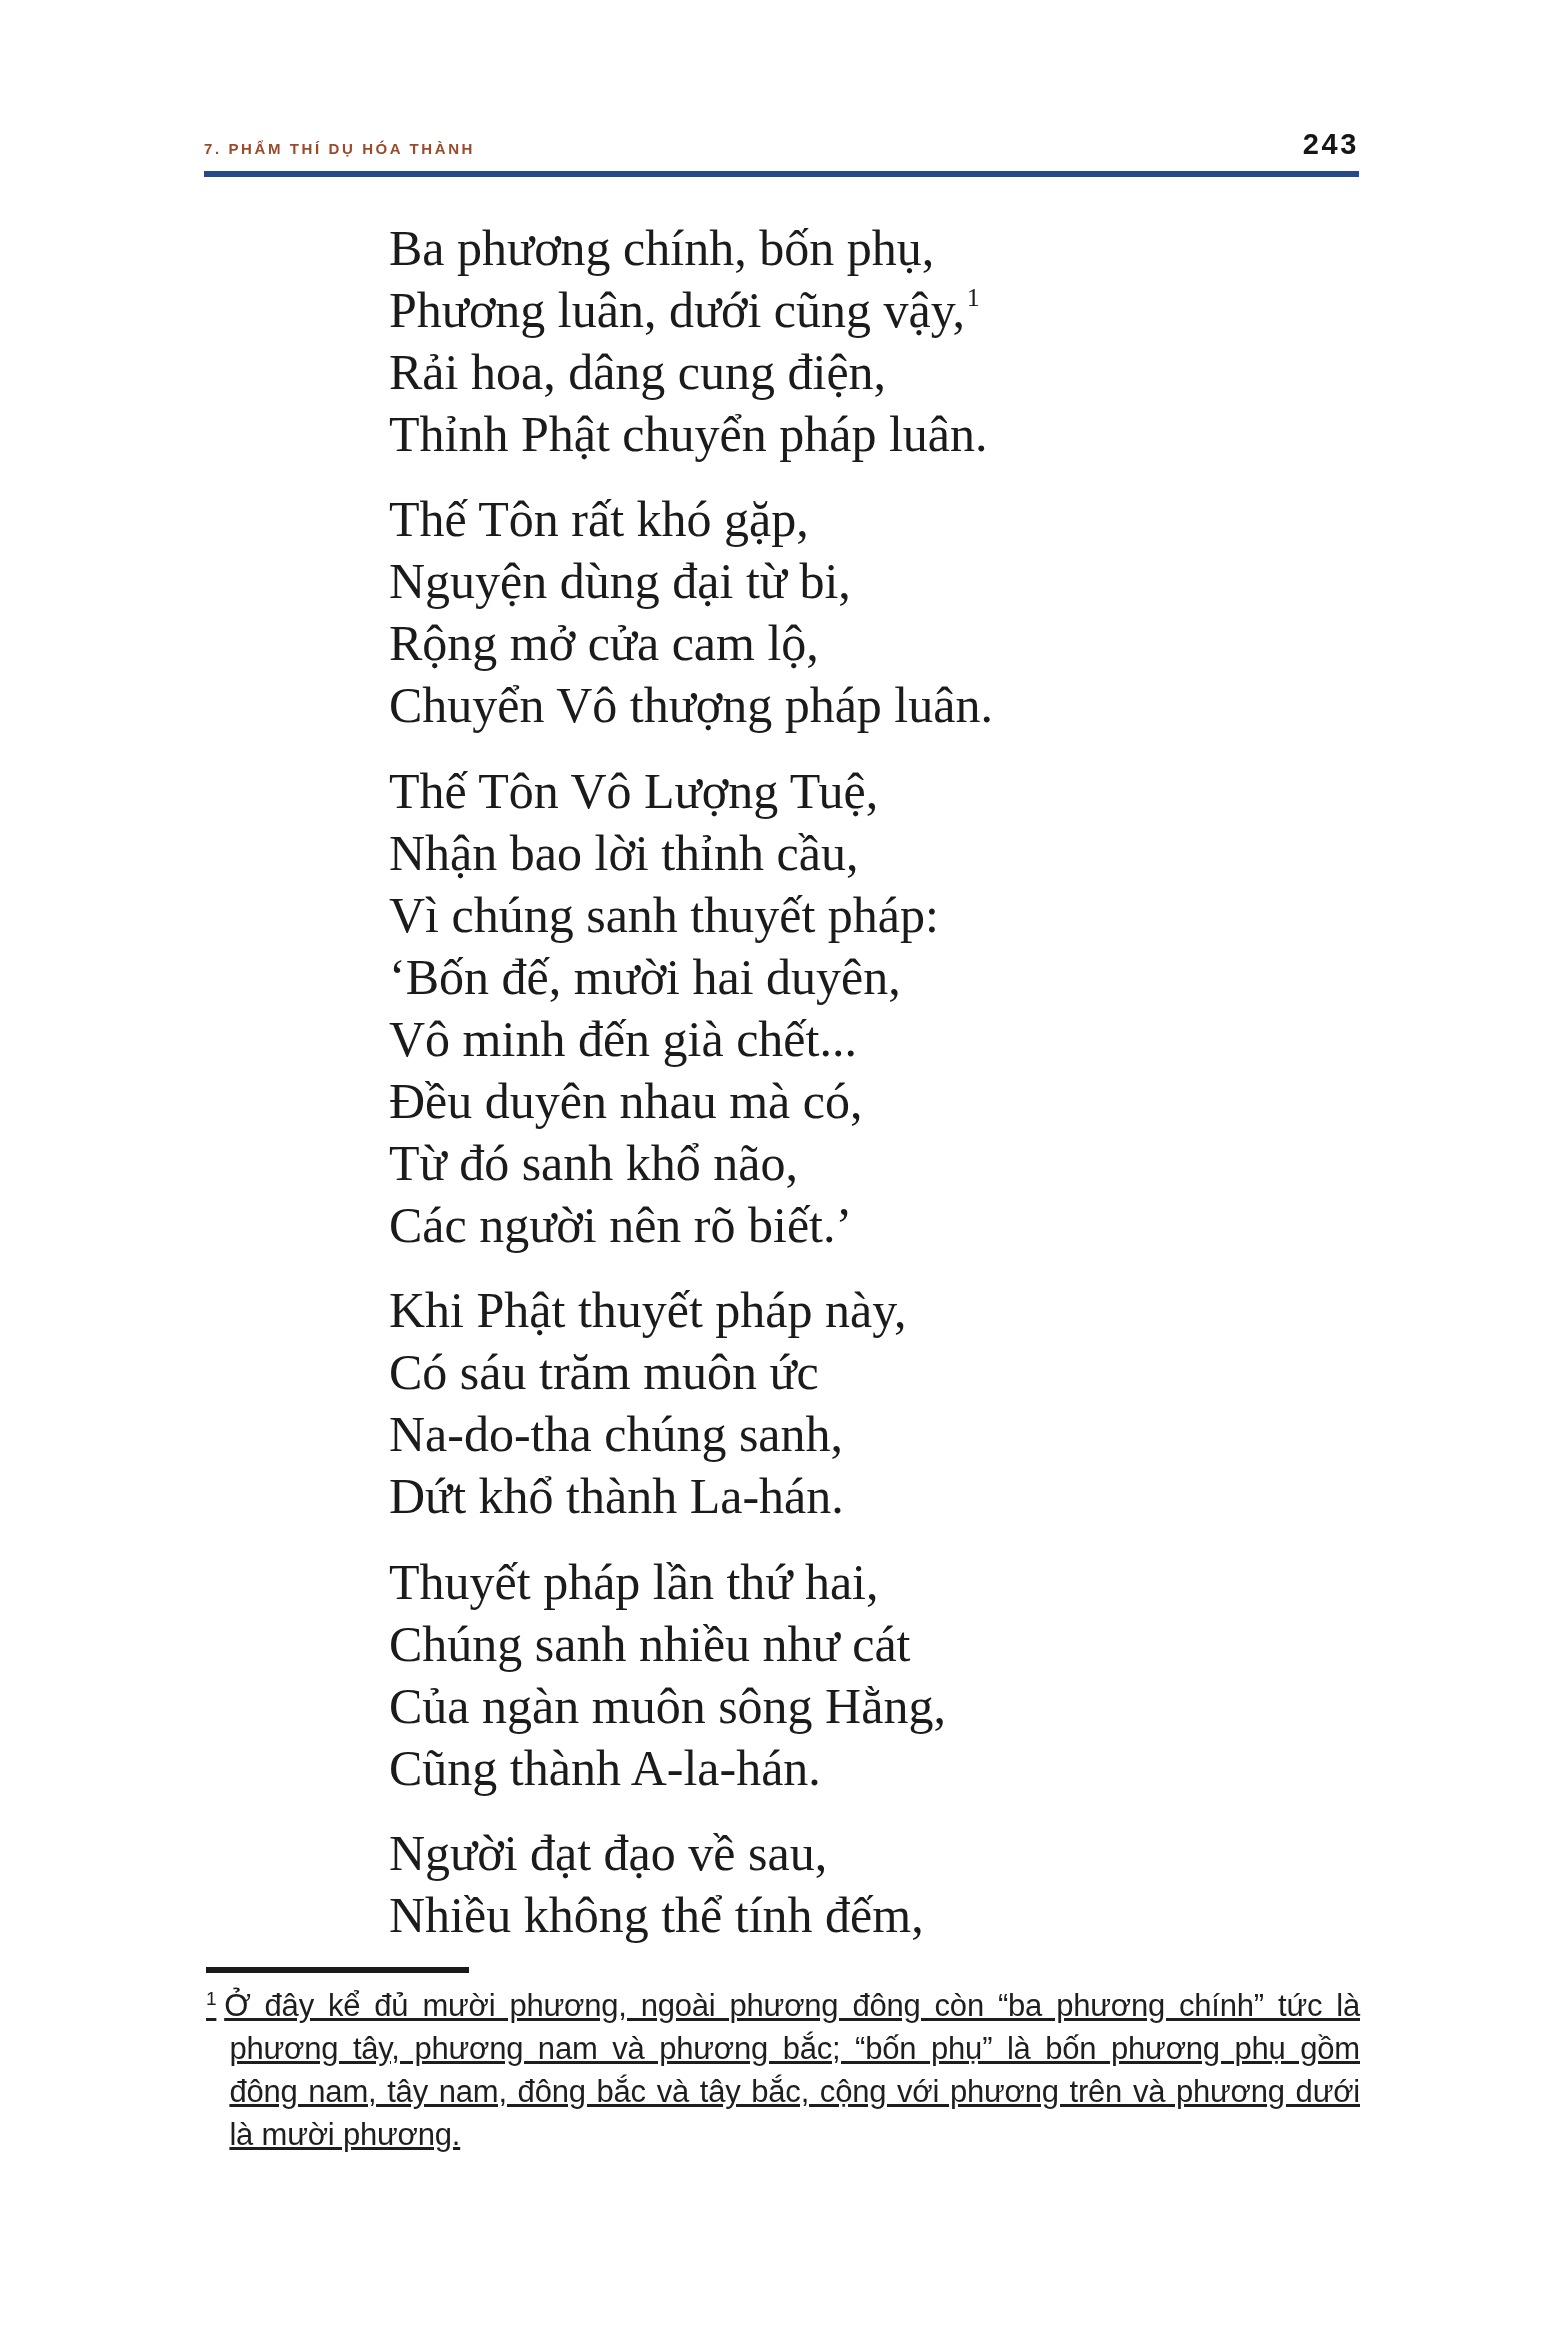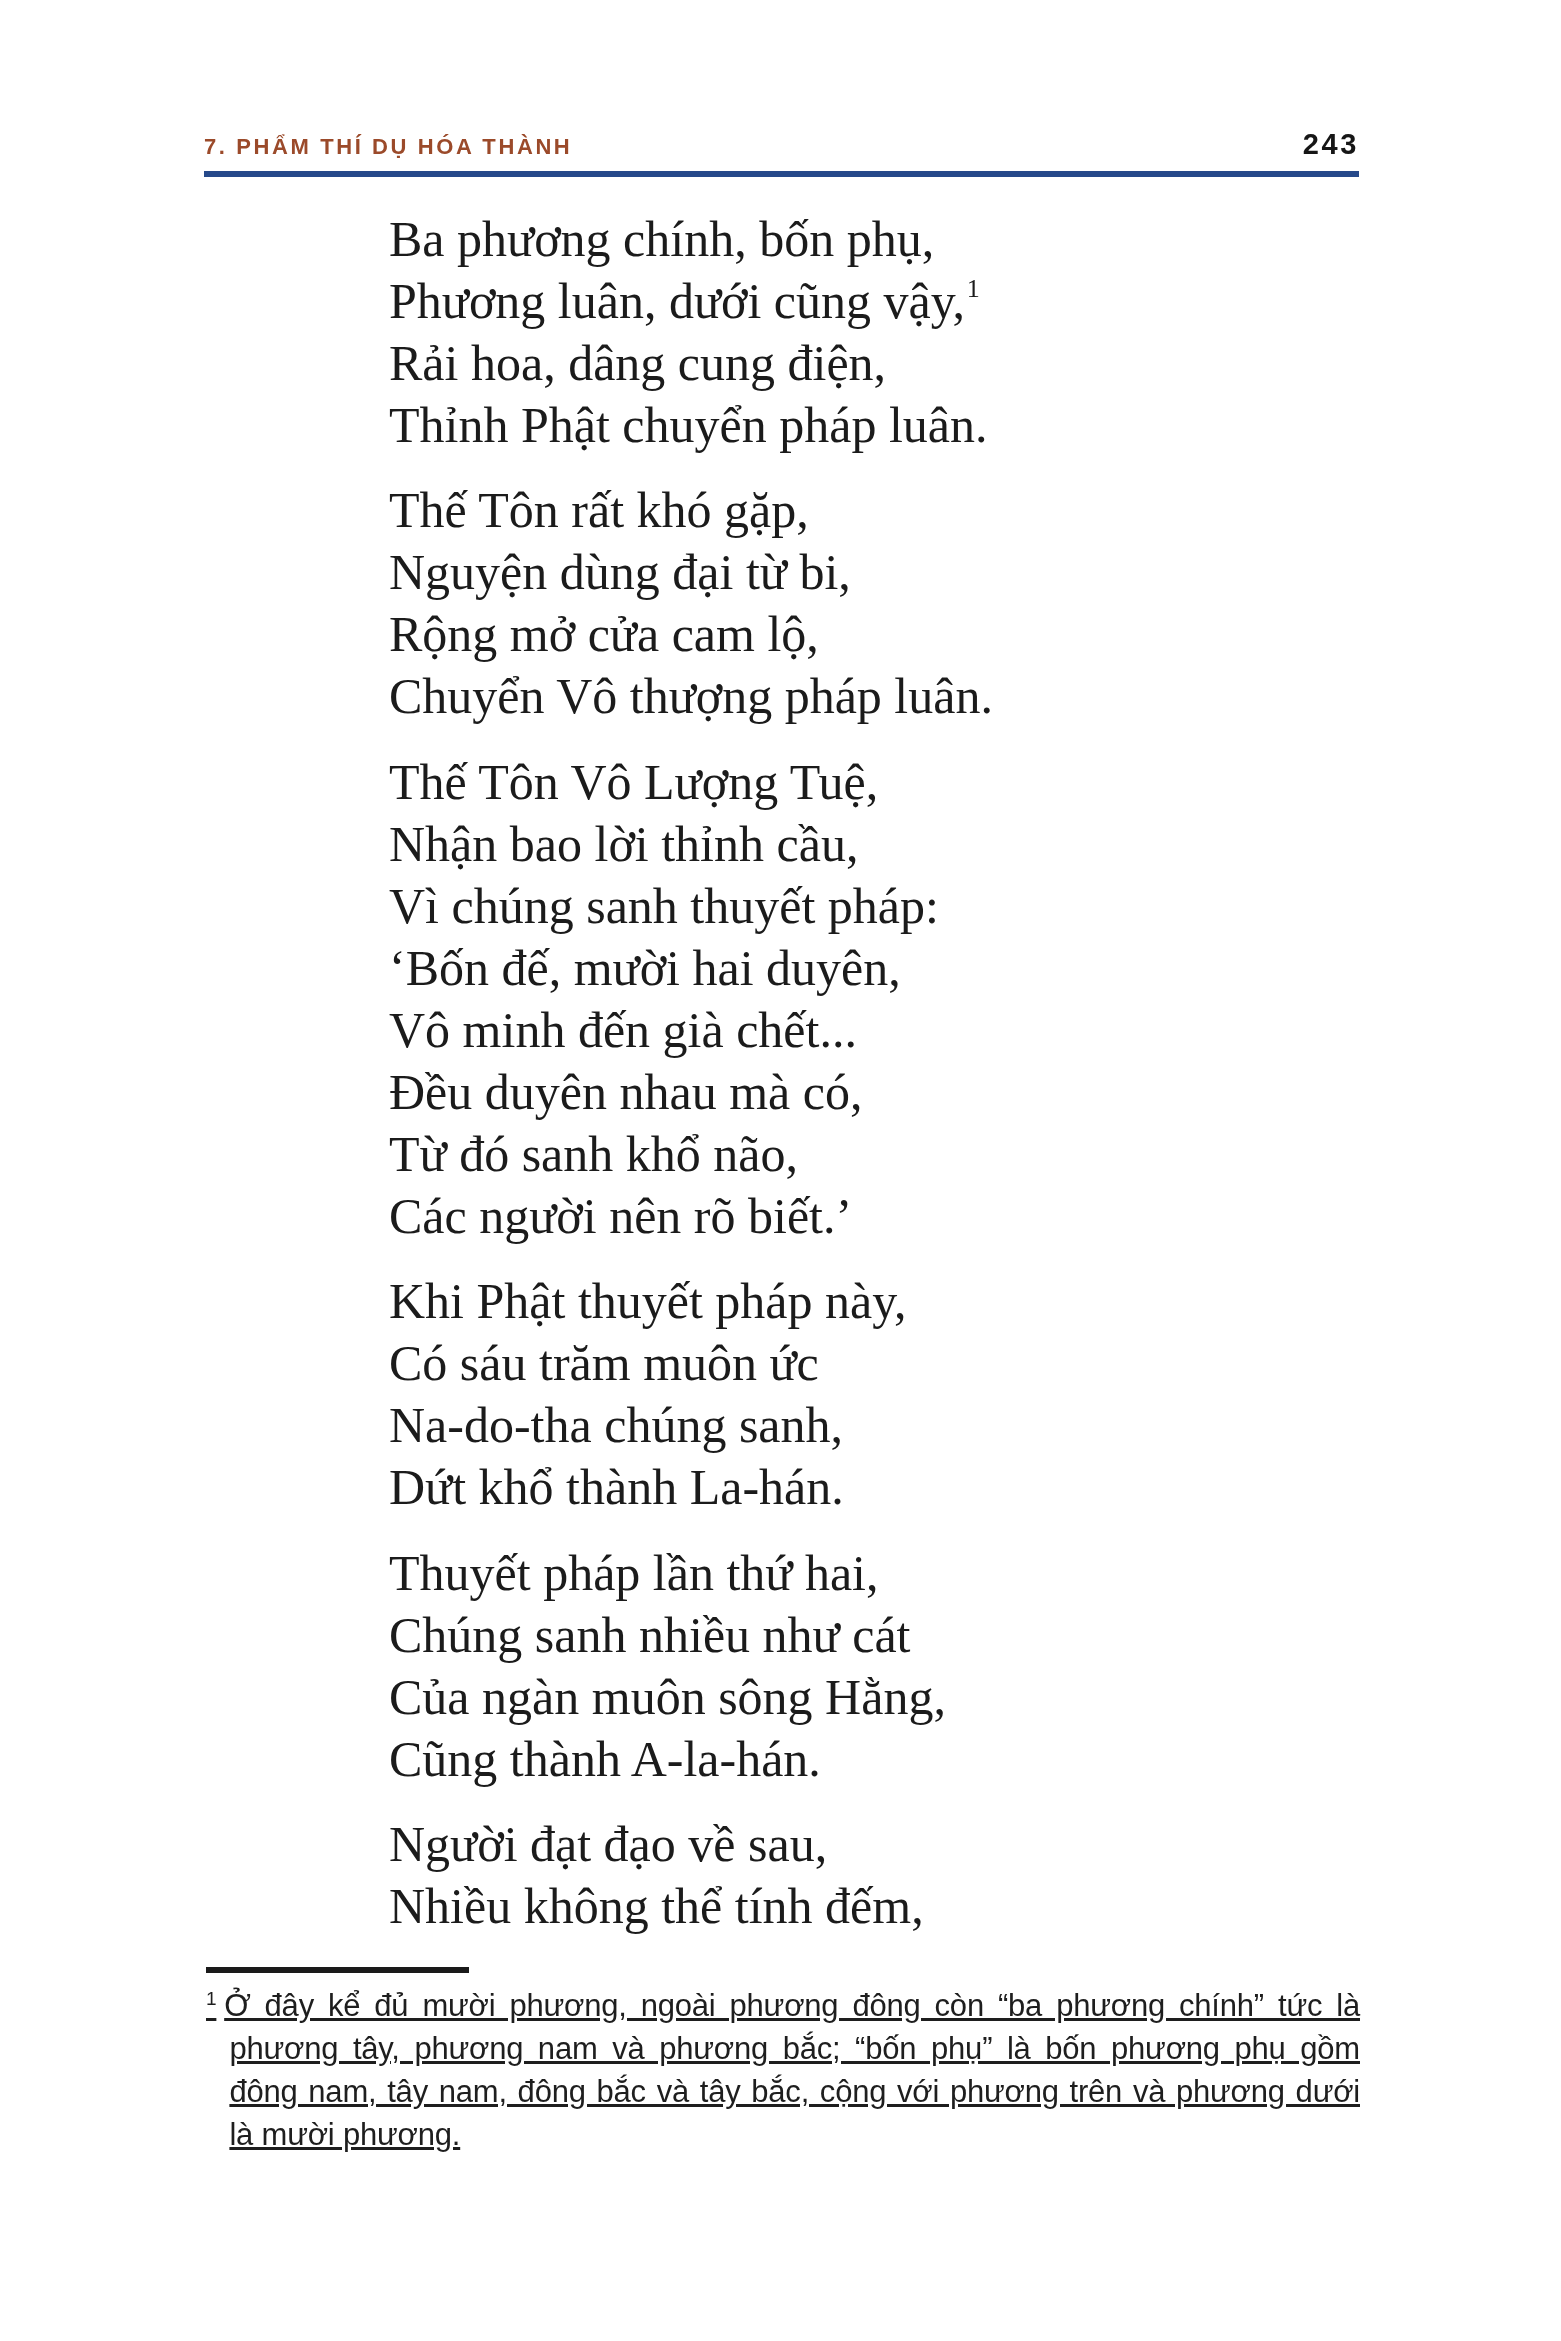--- a/index.html
+++ b/index.html
@@ -27,21 +27,21 @@
     top: 128px;
     left: 204px;
     width: 1155px;
     display: flex;
     justify-content: space-between;
     align-items: baseline;
   }
   .chapter-title {
     font-family: "Liberation Sans", sans-serif;
     font-weight: bold;
-    font-size: 22px;
+    font-size: 15px;
     letter-spacing: 2.6px;
     color: var(--accent);
     white-space: nowrap;
   }
   .page-number {
     font-family: "Liberation Sans", sans-serif;
     font-weight: bold;
     font-size: 29px;
     letter-spacing: 2.6px;
     color: #161616;
@@ -50,21 +50,21 @@
     position: absolute;
     top: 171px;
     left: 204px;
     width: 1155px;
     height: 6px;
     background: var(--rule);
   }
   .verses {
     position: absolute;
     left: 389px;
-    top: 208px;
+    top: 217px;
     font-size: 50px;
     line-height: 62px;
     color: var(--ink);
   }
   .stanza { margin-bottom: 23.4px; }
   .verse-line { white-space: nowrap; }
   .verse-sup {
     font-size: 26px;
     line-height: 0;
     vertical-align: 21px;

